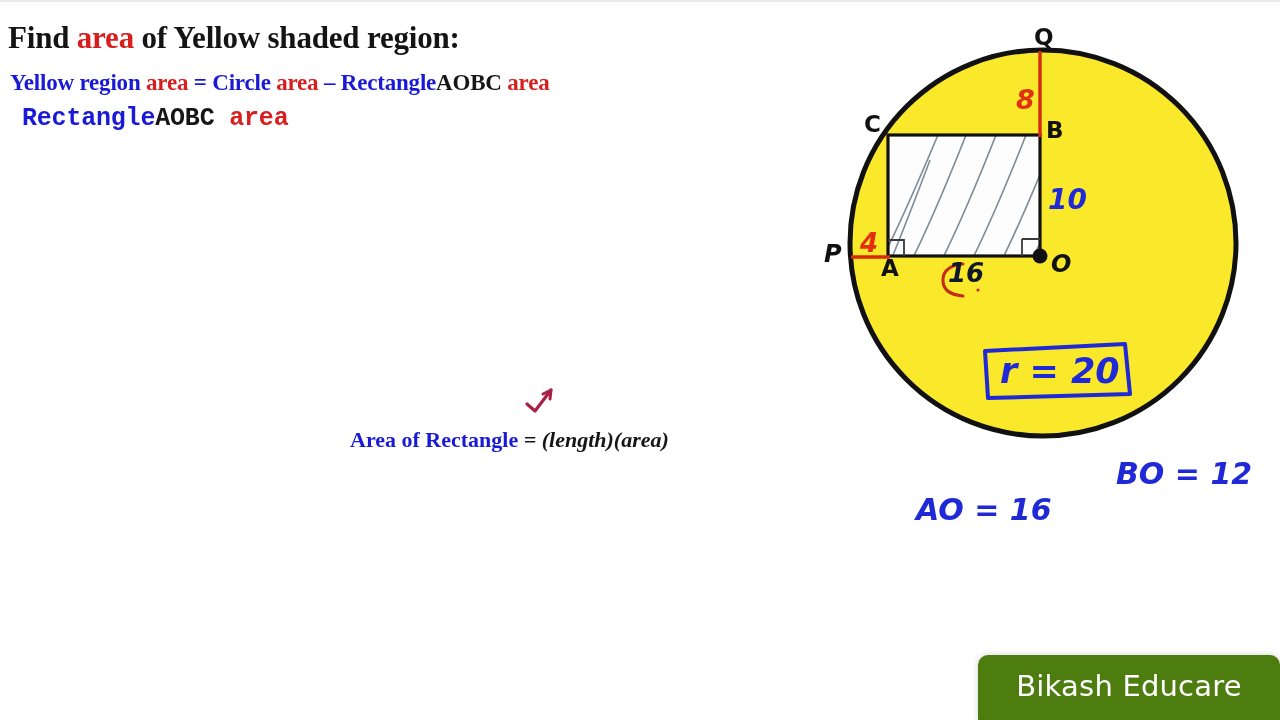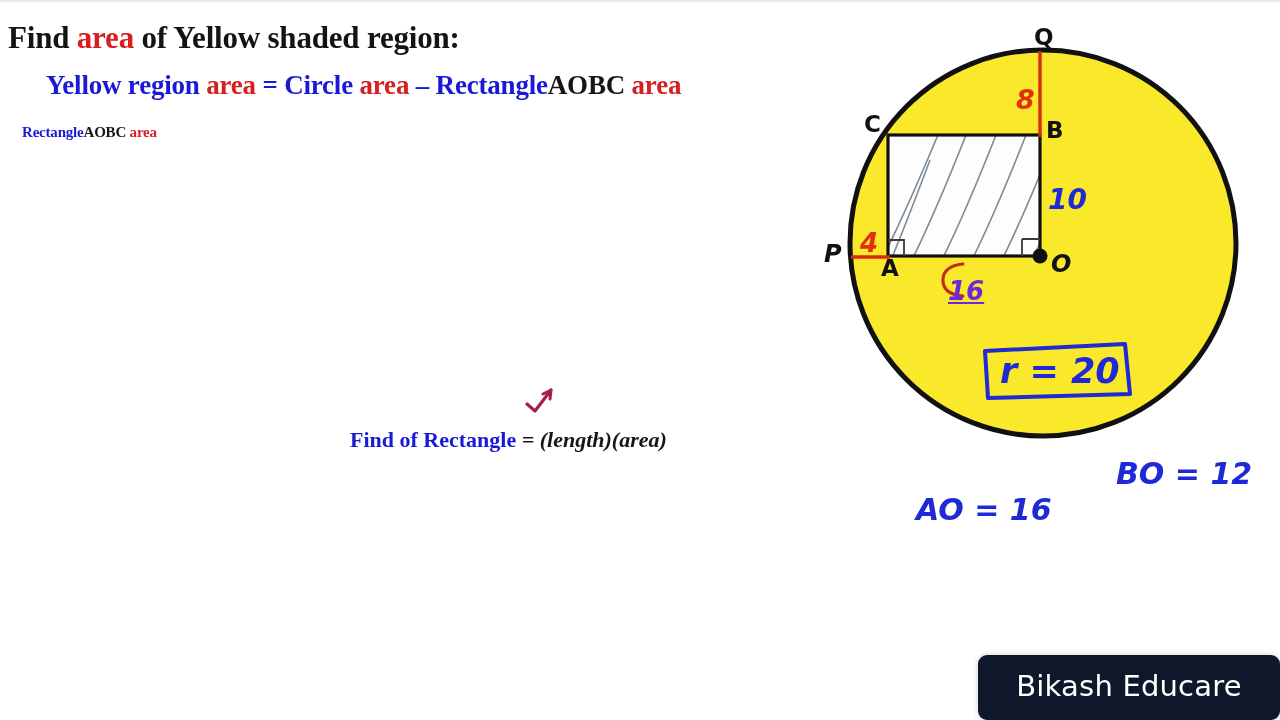--- a/index.html
+++ b/index.html
@@ -35,29 +35,29 @@
     left: 8px;
     top: 20px;
     font-size: 31px;
     color: #141414;
   }
   #title .accent { color: #d81f1f; }
 
   #eq-line-1 {
     left: 10px;
     top: 70px;
-    font-size: 27px;
+    font-size: 23px;
     color: #1a1ad6;
-    margin-left: 36px;
   }
   #eq-line-2 {
     left: 22px;
-    top: 124px;
-    font-size: 15px;
+    top: 104px;
+    font-size: 25px;
     color: #1a1ad6;
+    font-family: Liberation Mono, monospace;
   }
   .blue  { color: #1a1ad6; }
   .red   { color: #d81f1f; }
   .black { color: #161616; }
 
   #formula {
     position: absolute;
     left: 350px;
     top: 427px;
     font-size: 22px;
@@ -100,25 +100,24 @@
     white-space: nowrap;
   }
 
   
   #watermark {
     position: absolute;
     left: 978px;
     top: 655px;
     width: 302px;
     height: 65px;
-    background: #0f172a;
+    background: #4d7c0f;
     border-top-left-radius: 10px;
     border-top-right-radius: 10px;
     box-shadow: 0 0 6px rgba(0,0,0,0.18);
-    border-radius: 9px;
   }
   #watermark-text {
     position: absolute;
     left: 0; right: 0;
     top: 14px;
     text-align: center;
     color: #ffffff;
     font-family: "DejaVu Sans", sans-serif;
     font-size: 29px;
     letter-spacing: 0.2px;
@@ -187,42 +186,42 @@
 
 <div class="text-line" id="eq-line-1">
   <span class="blue">Yellow region </span><span class="red">area</span><span class="blue"> = </span><span class="blue">Circle </span><span class="red">area</span><span class="blue">  –  </span><span class="blue">Rectangle</span><span class="black">AOBC</span><span class="red"> area</span>
 </div>
 
 <div class="text-line" id="eq-line-2">
   <span class="blue">Rectangle</span><span class="black">AOBC</span><span class="red"> area</span>
 </div>
 
 <div id="formula">
-  <span>Find of Rectangle </span><span class="rhs">= (length)(area)</span>
+  <span>Area of Rectangle </span><span class="rhs">= (length)(area)</span>
 </div>
 
 <div class="dlabel" style="left:1034px; top:24px; font-size:23px;">Q</div>
 
 <div class="dlabel" style="left:864px; top:111px; font-size:23px;">C</div>
 
 <div class="dlabel" style="left:1046px; top:117px; font-size:23px;">B</div>
 
 <div class="dlabel italic" style="left:824px; top:240px; font-size:24px;">P</div>
 
 <div class="dlabel" style="left:881px; top:255px; font-size:23px;">A</div>
 
 <div class="dlabel italic" style="left:1051px; top:250px; font-size:24px;">O</div>
 
 <div class="dnum" style="left:1016px; top:84px; font-size:27px; color:#e03010;">8</div>
 
 <div class="dnum" style="left:1048px; top:183px; font-size:28px; color:#1f29d6;">10</div>
 
 <div class="dnum" style="left:860px; top:228px; font-size:26px; color:#e03010;">4</div>
 
-<div class="dnum" style="left:948px; top:276px; font-size:26px; color:#6d28d9;text-decoration:underline;">16</div>
+<div class="dnum" style="left:948px; top:258px; font-size:26px; color:#0f172a;">16</div>
 
 <div class="hand" style="left:1000px; top:351px; font-size:35px;">r = 20</div>
 
 <div class="hand" style="left:916px; top:492px; font-size:30px;">AO = 16</div>
 
 <div class="hand" style="left:1116px; top:456px; font-size:30px;">BO = 12</div>
 
 <div id="watermark">
   <div id="watermark-text">Bikash Educare</div>
 </div>

